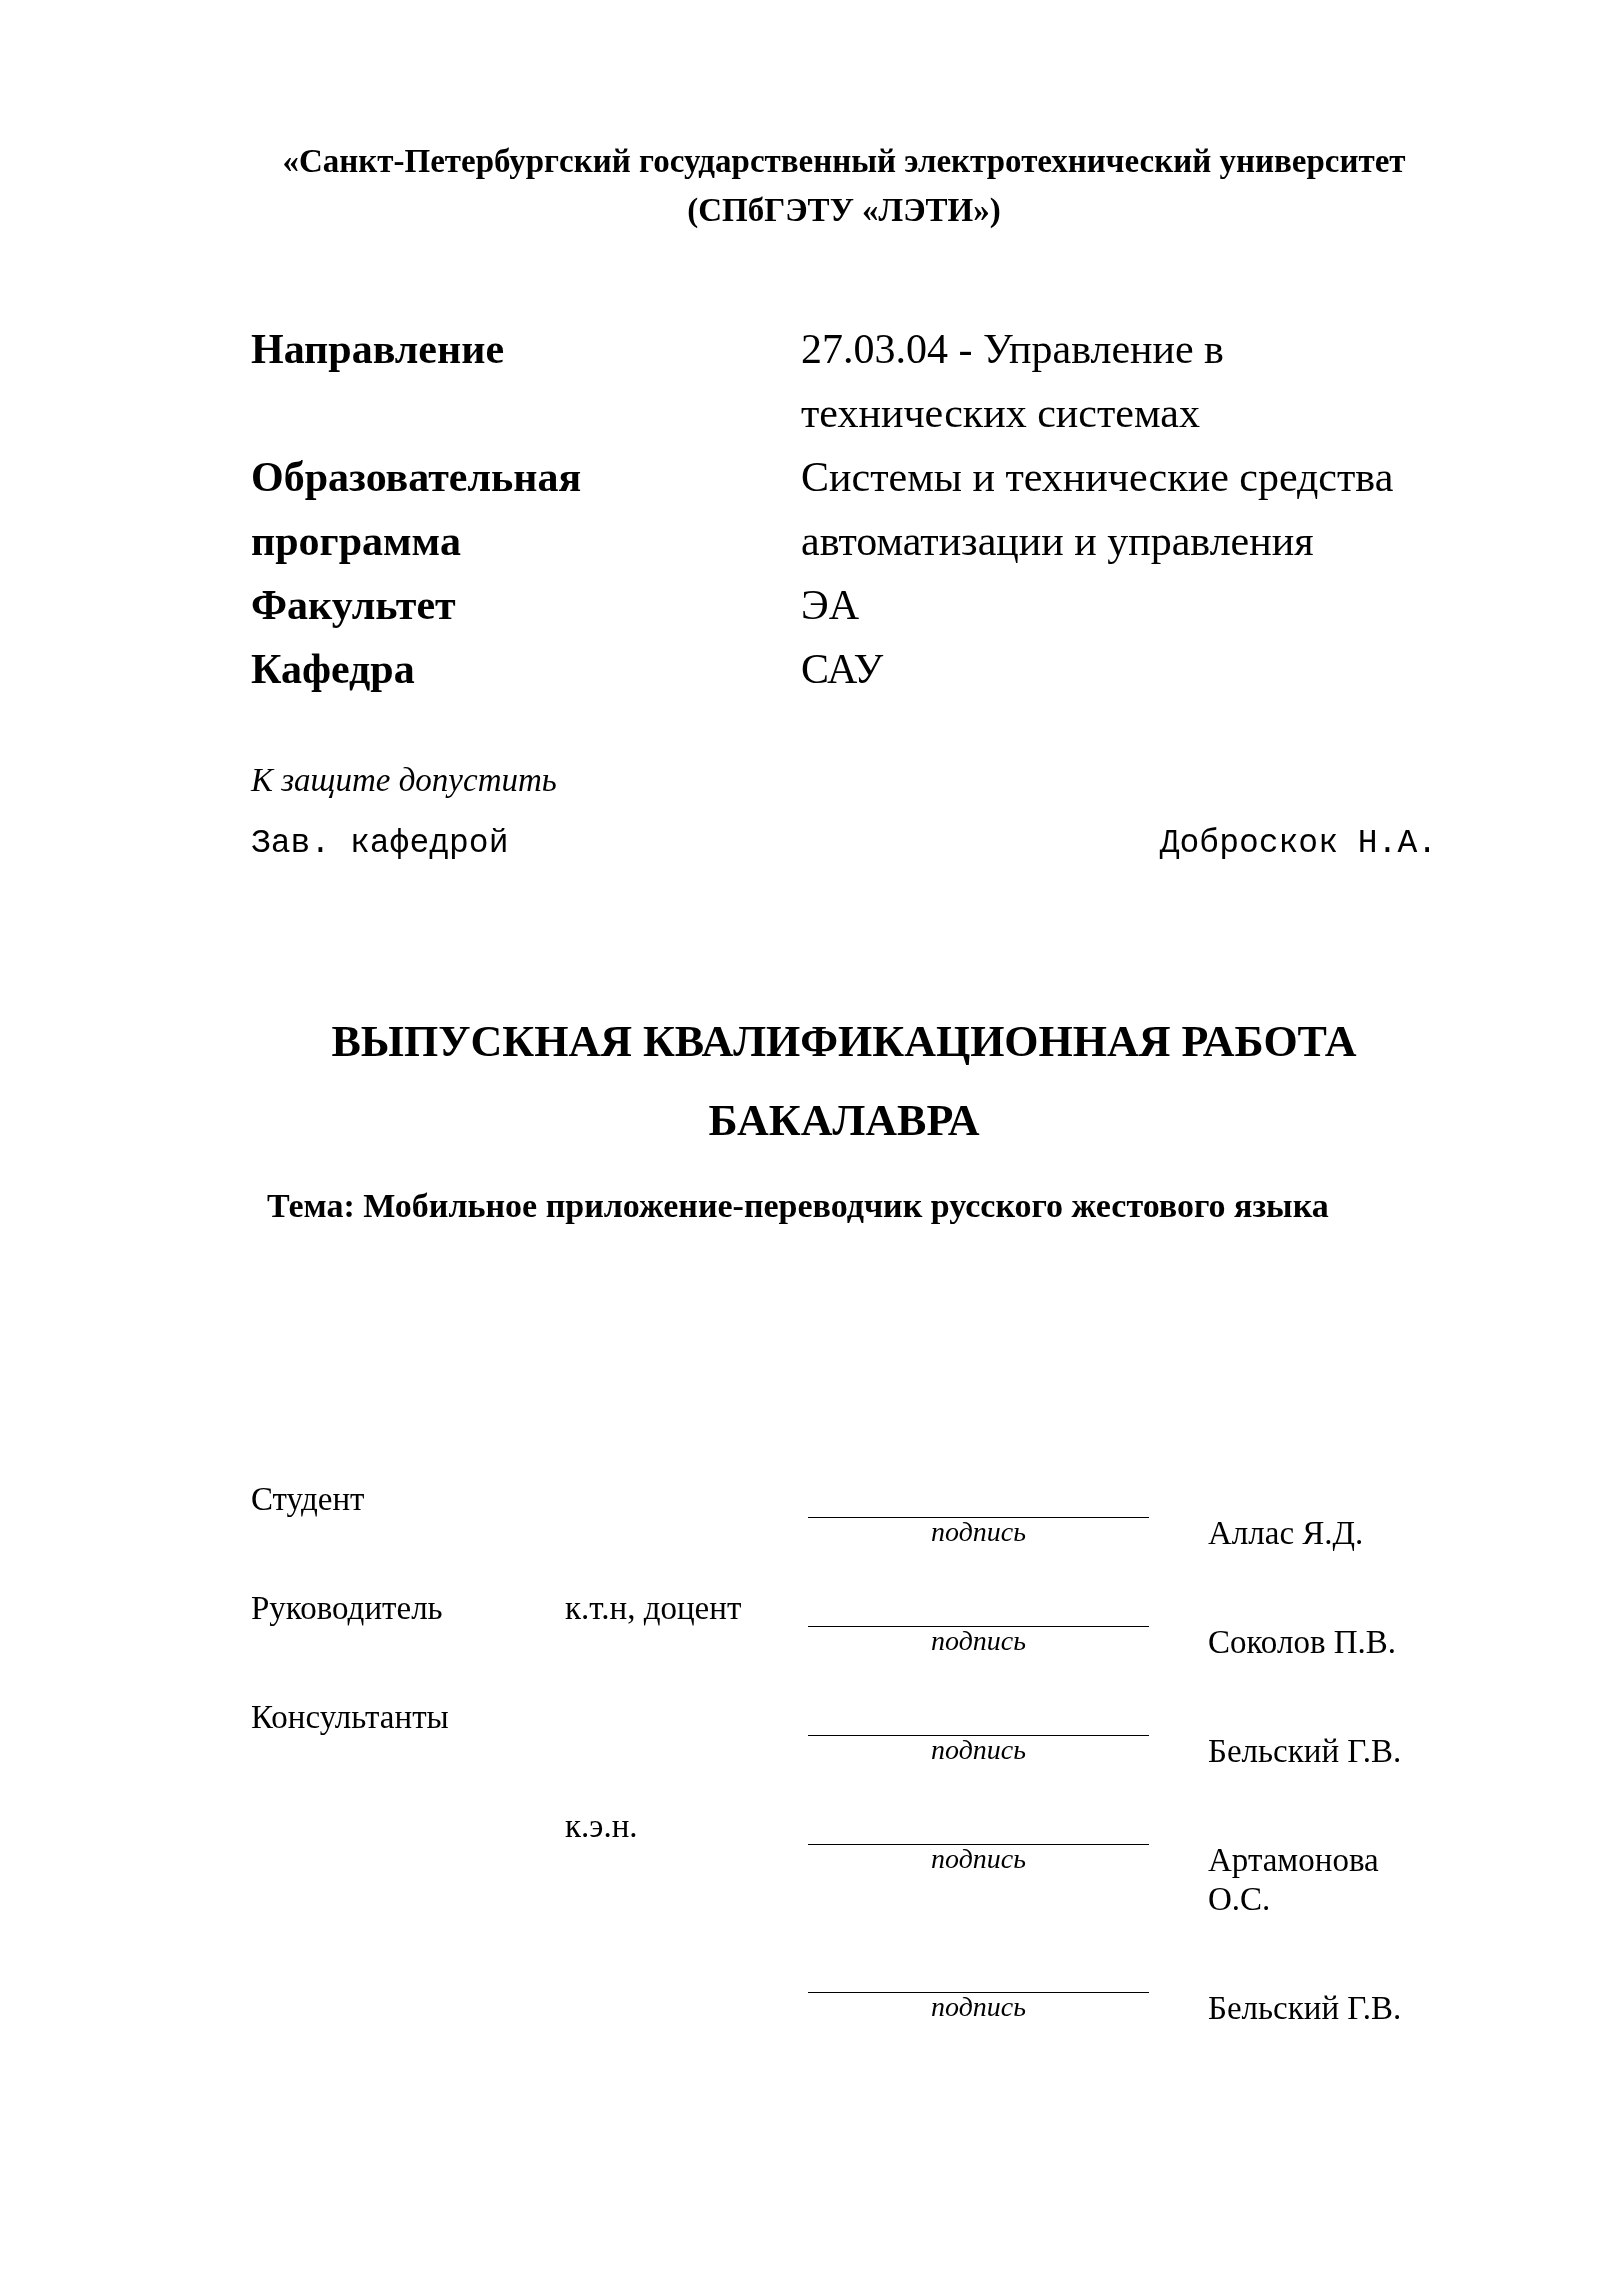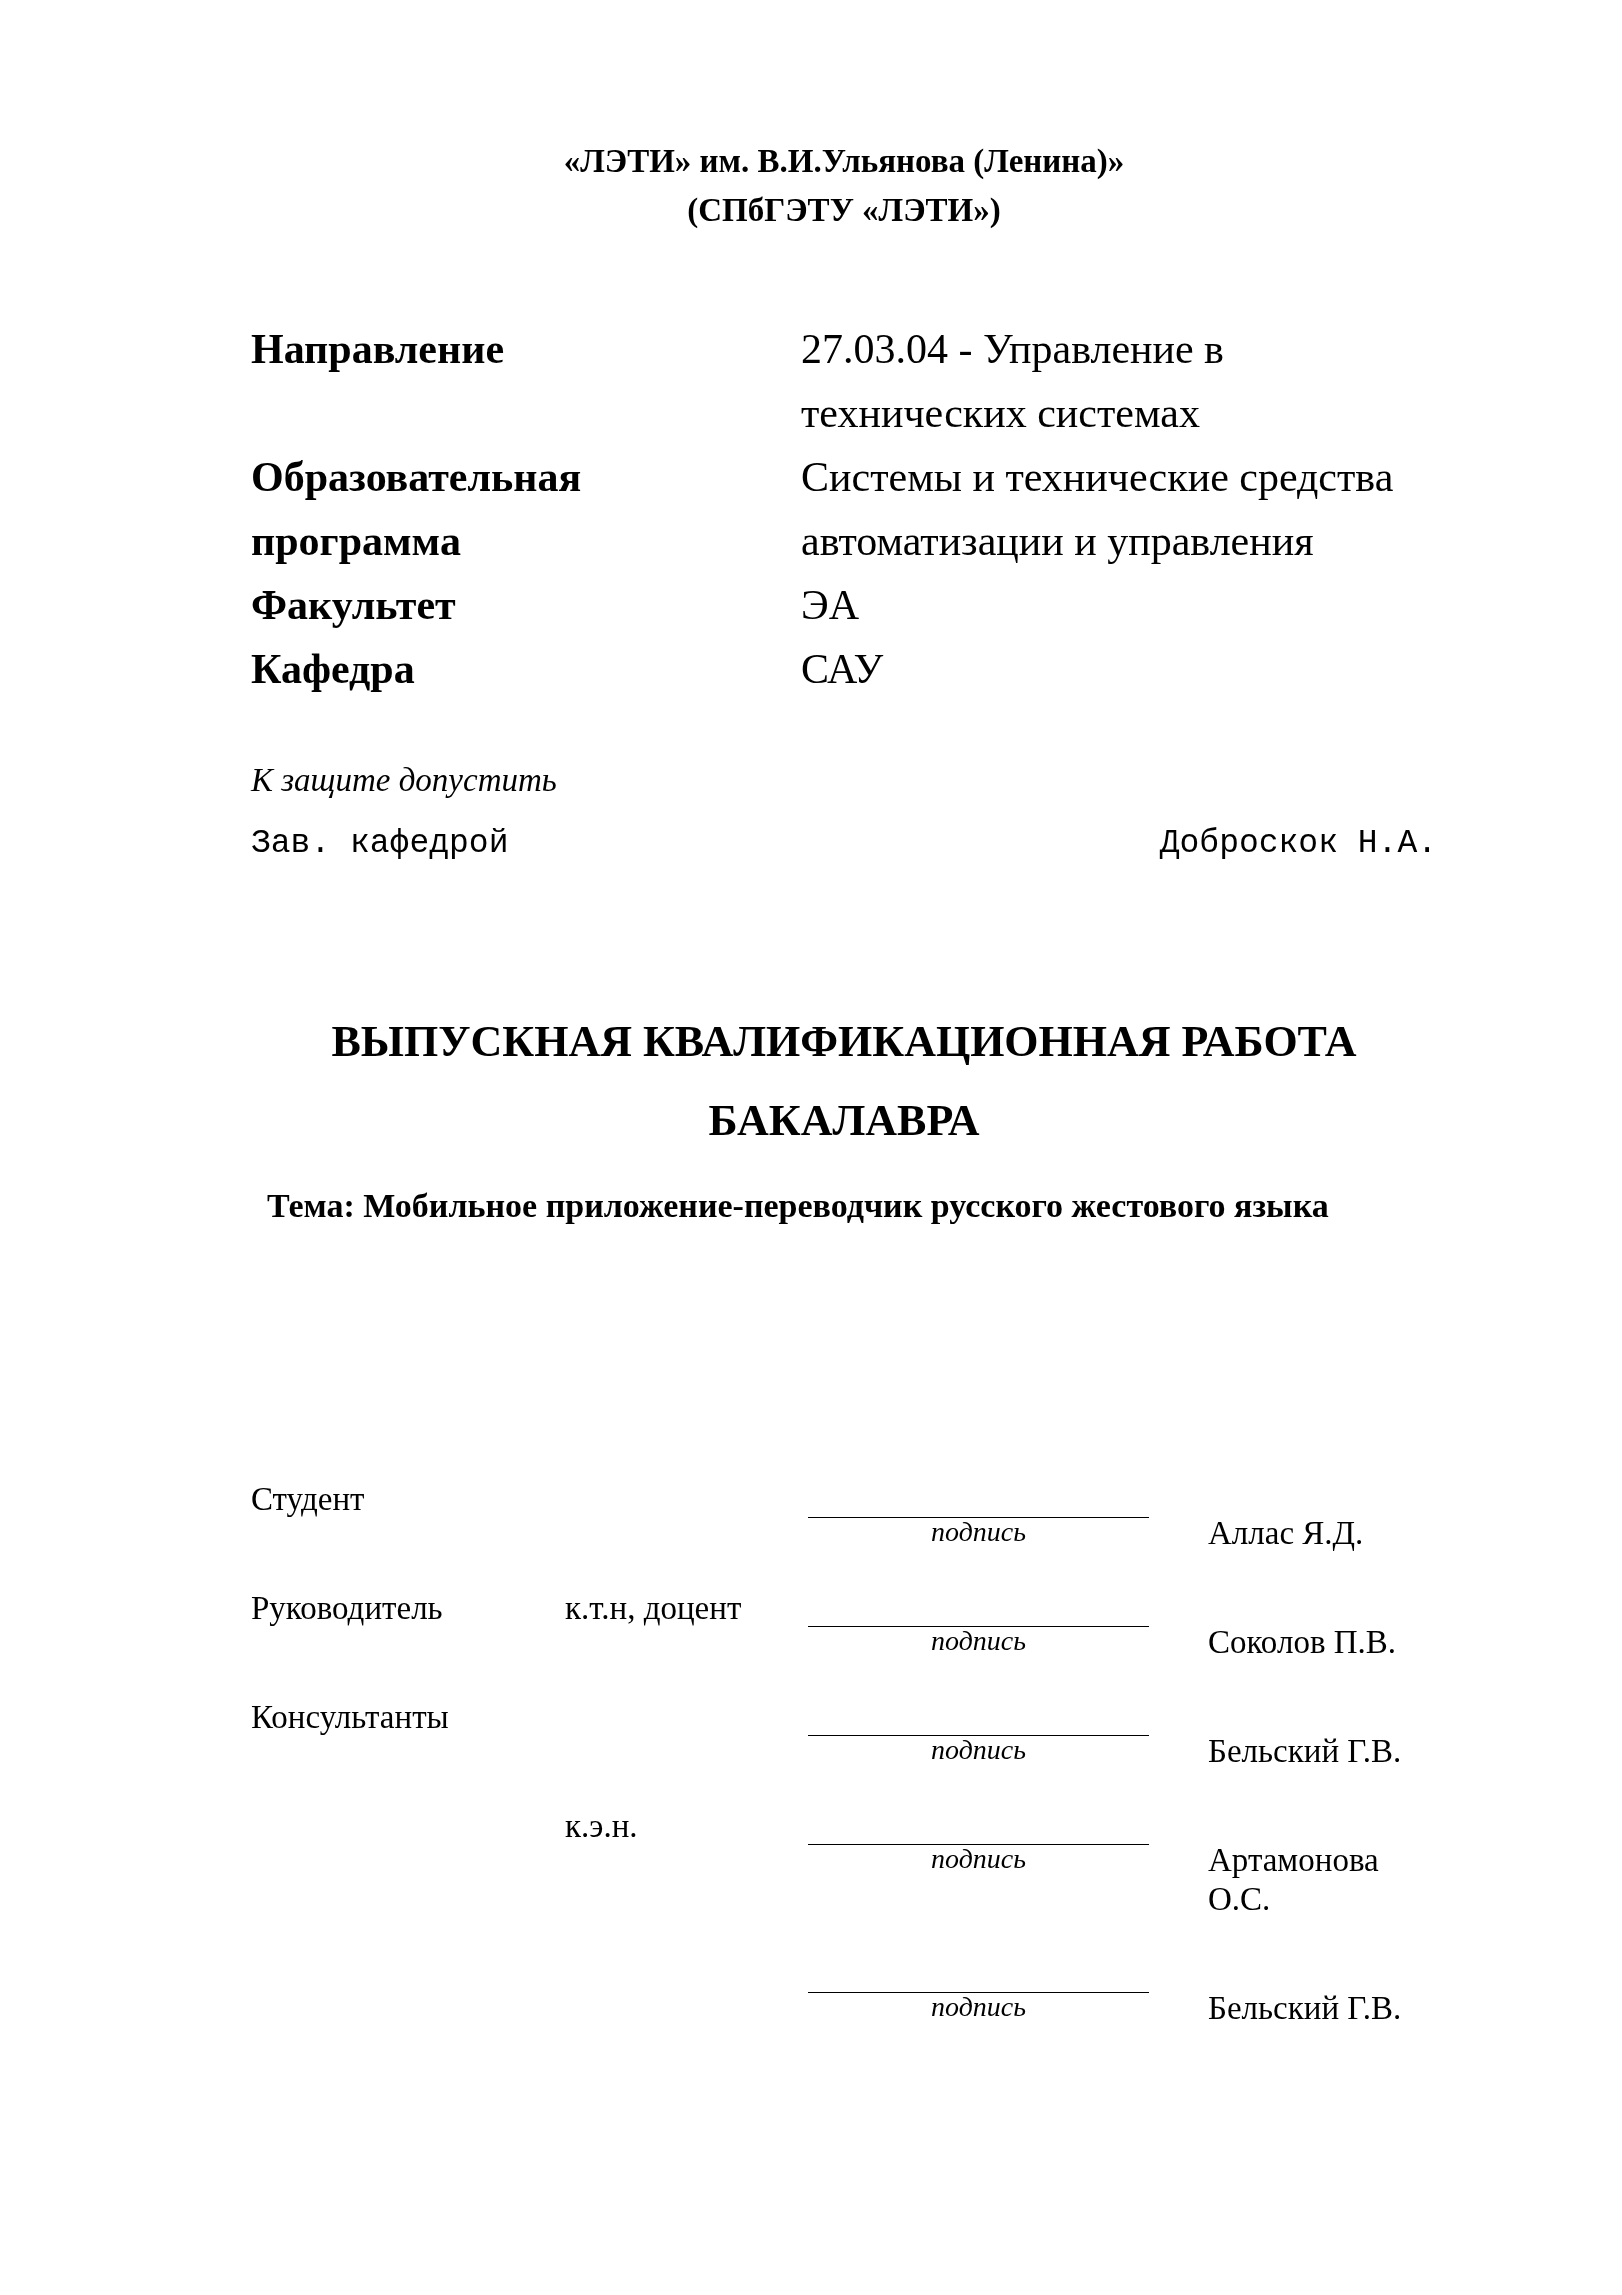--- a/index.html
+++ b/index.html
@@ -89,21 +89,21 @@
     line-height: 57px;
   }
 </style>
 </head>
 <body>
 
 <div class="page">
   <div class="content">
 
     <div class="uni-header">
-      <div>«ЛЭТИ» им. В.И.Ульянова (Ленина)»</div>
+      <div>«Санкт-Петербургский государственный электротехнический университет</div>
       <div>(СПбГЭТУ «ЛЭТИ»)</div>
     </div>
 
     <div class="info-table">
       <div class="info-label">Направление</div>
       <div class="info-value">27.03.04 - Управление в технических системах</div>
 
       <div class="info-label">Образовательная программа</div>
       <div class="info-value">Системы и технические средства автоматизации и управления</div>
 

